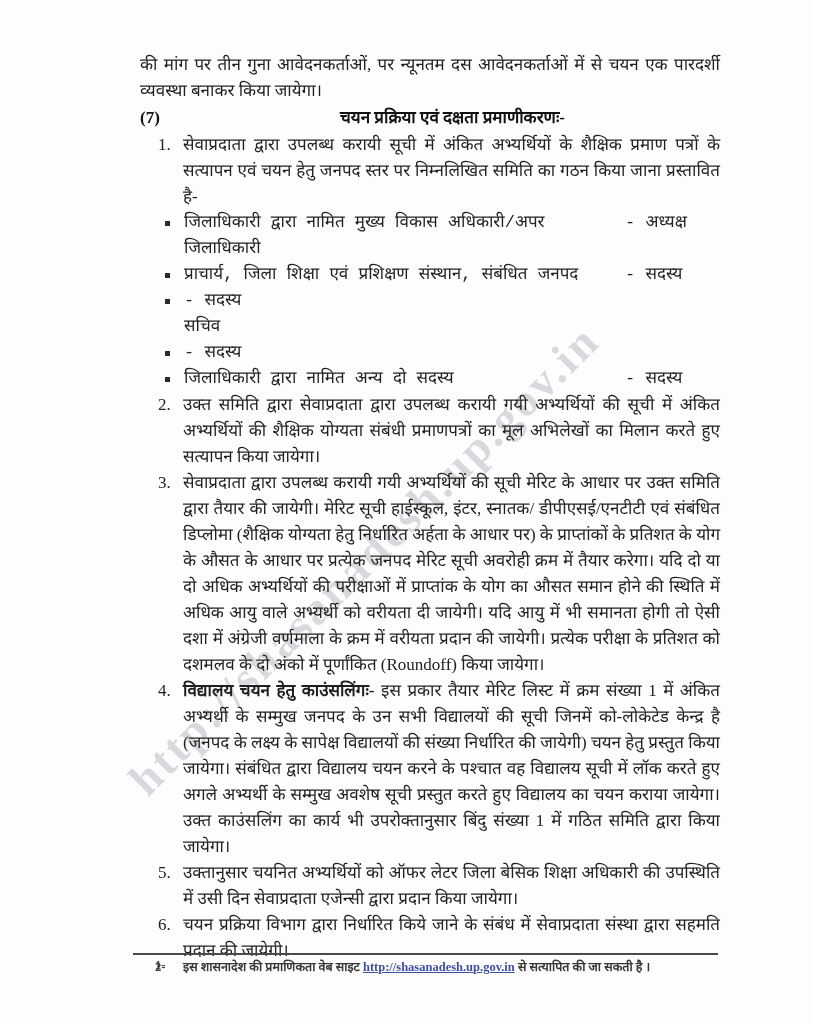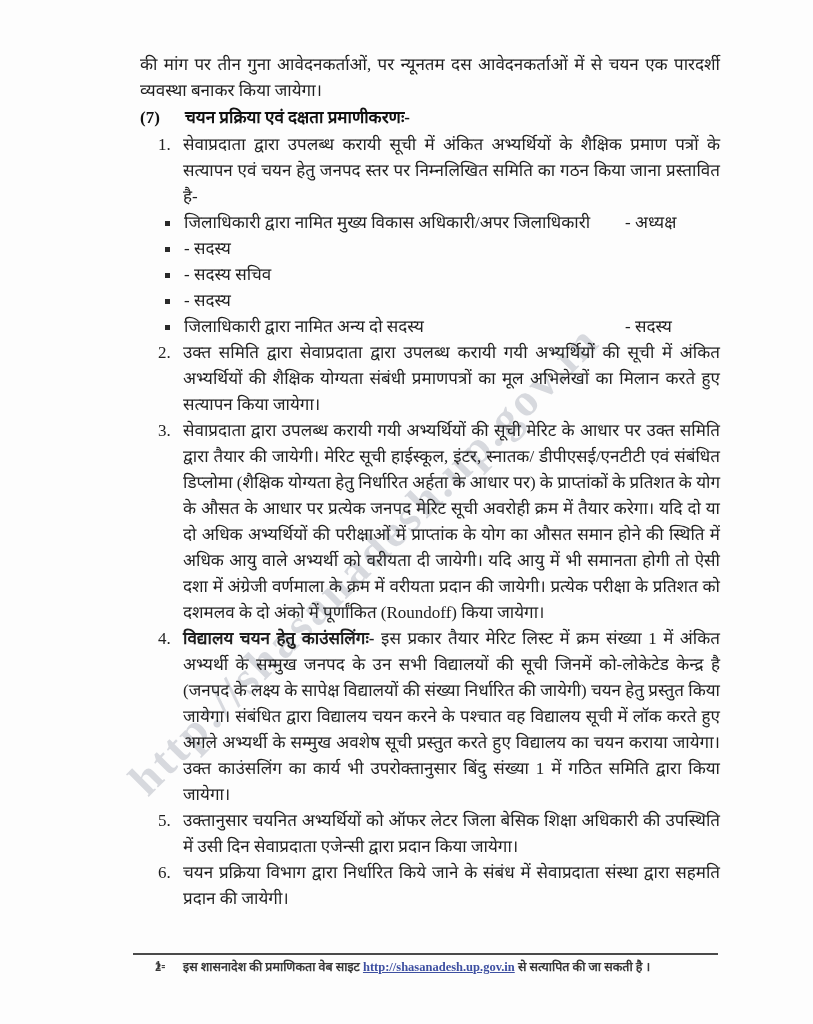--- a/index.html
+++ b/index.html
@@ -21,28 +21,28 @@
   }
 
   .content{
     position:absolute;left:140px;top:52px;width:580px;
     font-size:17px;line-height:26px;text-align:justify;
   }
   .intro{margin:0 0 0 0;}
 
   .section-head{display:flex;font-weight:bold;color:#121212;margin:1px 0 1px 0;text-align:left;}
   .section-num{width:45px;flex:0 0 45px;}
-  .section-title{flex:1;}
+  .section-title{flex:1;text-align:center;}
 
   .item{position:relative;padding-left:43px;margin:0;}
   .item .inum{position:absolute;left:18px;top:0;}
   .lead{font-weight:bold;}
 
   .committee{margin:0;}
-  .crow{position:relative;display:flex;padding-left:44px;text-align:left;}
+  .crow{position:relative;display:flex;padding-left:44px;text-align:left;font-family:Liberation Mono, monospace;}
   .bullet{
     position:absolute;left:25px;top:11px;width:5px;height:5px;background:#2a2a2a;
   }
   .member{flex:1;padding-right:6px;}
   .role{flex:0 0 95px;}
 
   .footer{
     position:absolute;left:133px;top:953px;width:585px;
     font-size:12.5px;line-height:24px;font-weight:600;color:#383838;
     text-align:left;
@@ -74,20 +74,21 @@
     </div>
 
     <div class="committee">
       <div class="crow">
         <span class="bullet"></span>
         <span class="member">जिलाधिकारी द्वारा नामित मुख्य विकास अधिकारी/अपर जिलाधिकारी</span>
         <span class="role">- अध्यक्ष</span>
       </div>
       <div class="crow">
         <span class="bullet"></span>
+        <span class="member">प्राचार्य, जिला शिक्षा एवं प्रशिक्षण संस्थान, संबंधित जनपद</span>
         <span class="role">- सदस्य</span>
       </div>
       <div class="crow">
         <span class="bullet"></span>
         <span class="role">- सदस्य सचिव</span>
       </div>
       <div class="crow">
         <span class="bullet"></span>
         <span class="role">- सदस्य</span>
       </div>

